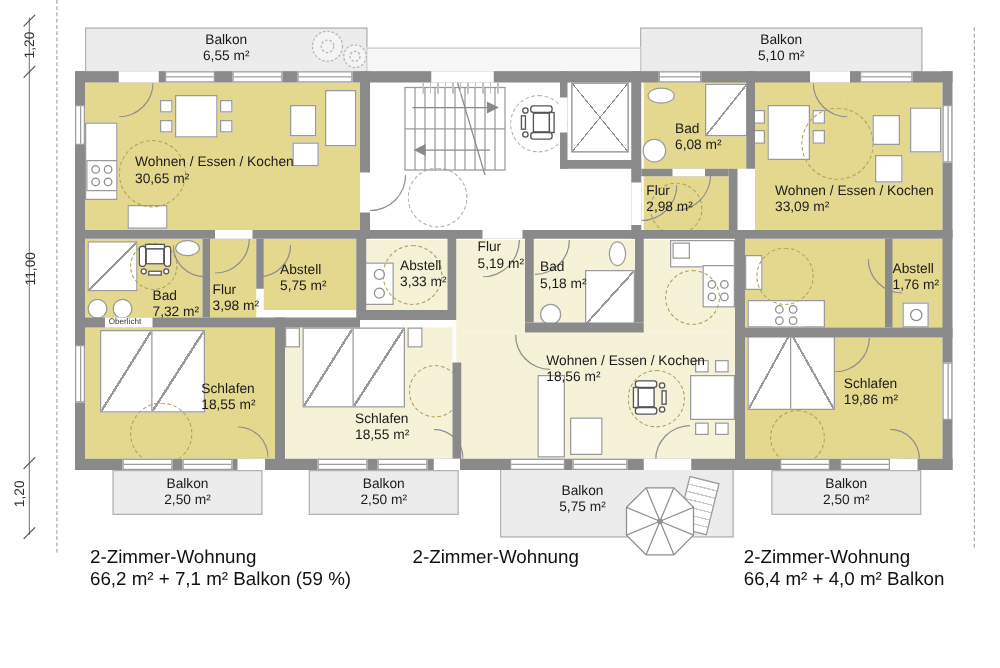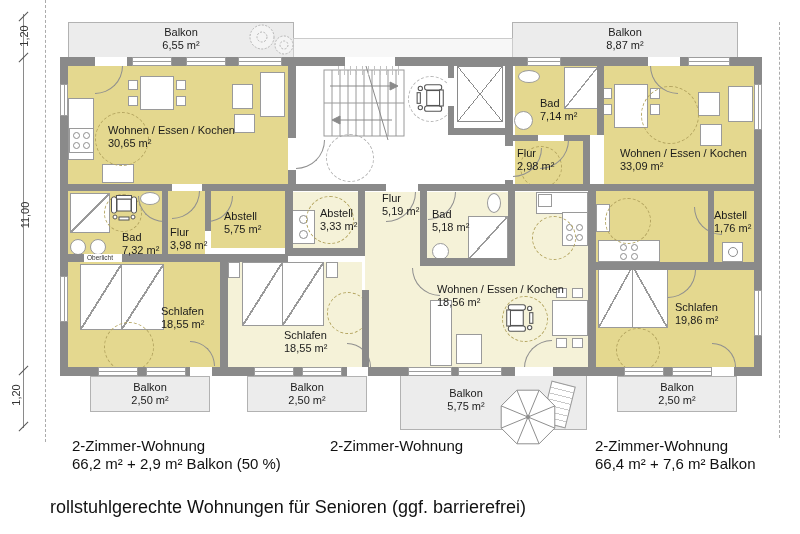--- a/index.html
+++ b/index.html
@@ -381,21 +381,21 @@
   <div class="lbl" style="left:437px;top:283px;">
     <div>Wohnen / Essen / Kochen</div>
       <div>18,56 m²</div>
     </div>
   <div class="lbl" style="left:284px;top:329px;">
     <div>Schlafen</div>
       <div>18,55 m²</div>
     </div>
   <div class="lbl" style="left:540px;top:97px;">
     <div>Bad</div>
-      <div>7,14 m²</div>
+      <div>6,08 m²</div>
     </div>
   <div class="lbl" style="left:517px;top:147px;">
     <div>Flur</div>
       <div>2,98 m²</div>
     </div>
   <div class="lbl" style="left:620px;top:147px;">
     <div>Wohnen / Essen / Kochen</div>
       <div>33,09 m²</div>
     </div>
   <div class="lbl" style="left:714px;top:209px;">
@@ -406,46 +406,45 @@
     <div>Schlafen</div>
       <div>19,86 m²</div>
     </div>
 
   <div class="lbl c" style="left:68px;top:26px;width:226px;">
     <div>Balkon</div>
       <div>6,55 m²</div>
     </div>
   <div class="lbl c" style="left:512px;top:26px;width:226px;">
     <div>Balkon</div>
-      <div>8,87 m²</div>
+      <div>5,10 m²</div>
     </div>
   <div class="lbl c" style="left:90px;top:381px;width:120px;">
     <div>Balkon</div>
       <div>2,50 m²</div>
     </div>
   <div class="lbl c" style="left:247px;top:381px;width:120px;">
     <div>Balkon</div>
       <div>2,50 m²</div>
     </div>
   <div class="lbl c" style="left:402px;top:387px;width:128px;">
     <div>Balkon</div>
       <div>5,75 m²</div>
     </div>
   <div class="lbl c" style="left:617px;top:381px;width:120px;">
     <div>Balkon</div>
       <div>2,50 m²</div>
     </div>
 
   <div class="apt" style="left:72px;top:437px;">
     <div>2-Zimmer-Wohnung</div>
-      <div>66,2 m² + 2,9 m² Balkon (50 %)</div>
+      <div>66,2 m² + 7,1 m² Balkon (59 %)</div>
     </div>
   <div class="apt" style="left:330px;top:437px;">
     <div>2-Zimmer-Wohnung</div>
     </div>
   <div class="apt" style="left:595px;top:437px;">
     <div>2-Zimmer-Wohnung</div>
-      <div>66,4 m² + 7,6 m² Balkon</div>
-    </div>
-
-  <div class="caption" style="left:50px;top:497px;">rollstuhlgerechte Wohnungen für Senioren (ggf. barrierefrei)</div>
+      <div>66,4 m² + 4,0 m² Balkon</div>
+    </div>
+
 
 </div>
 
 </body></html>

